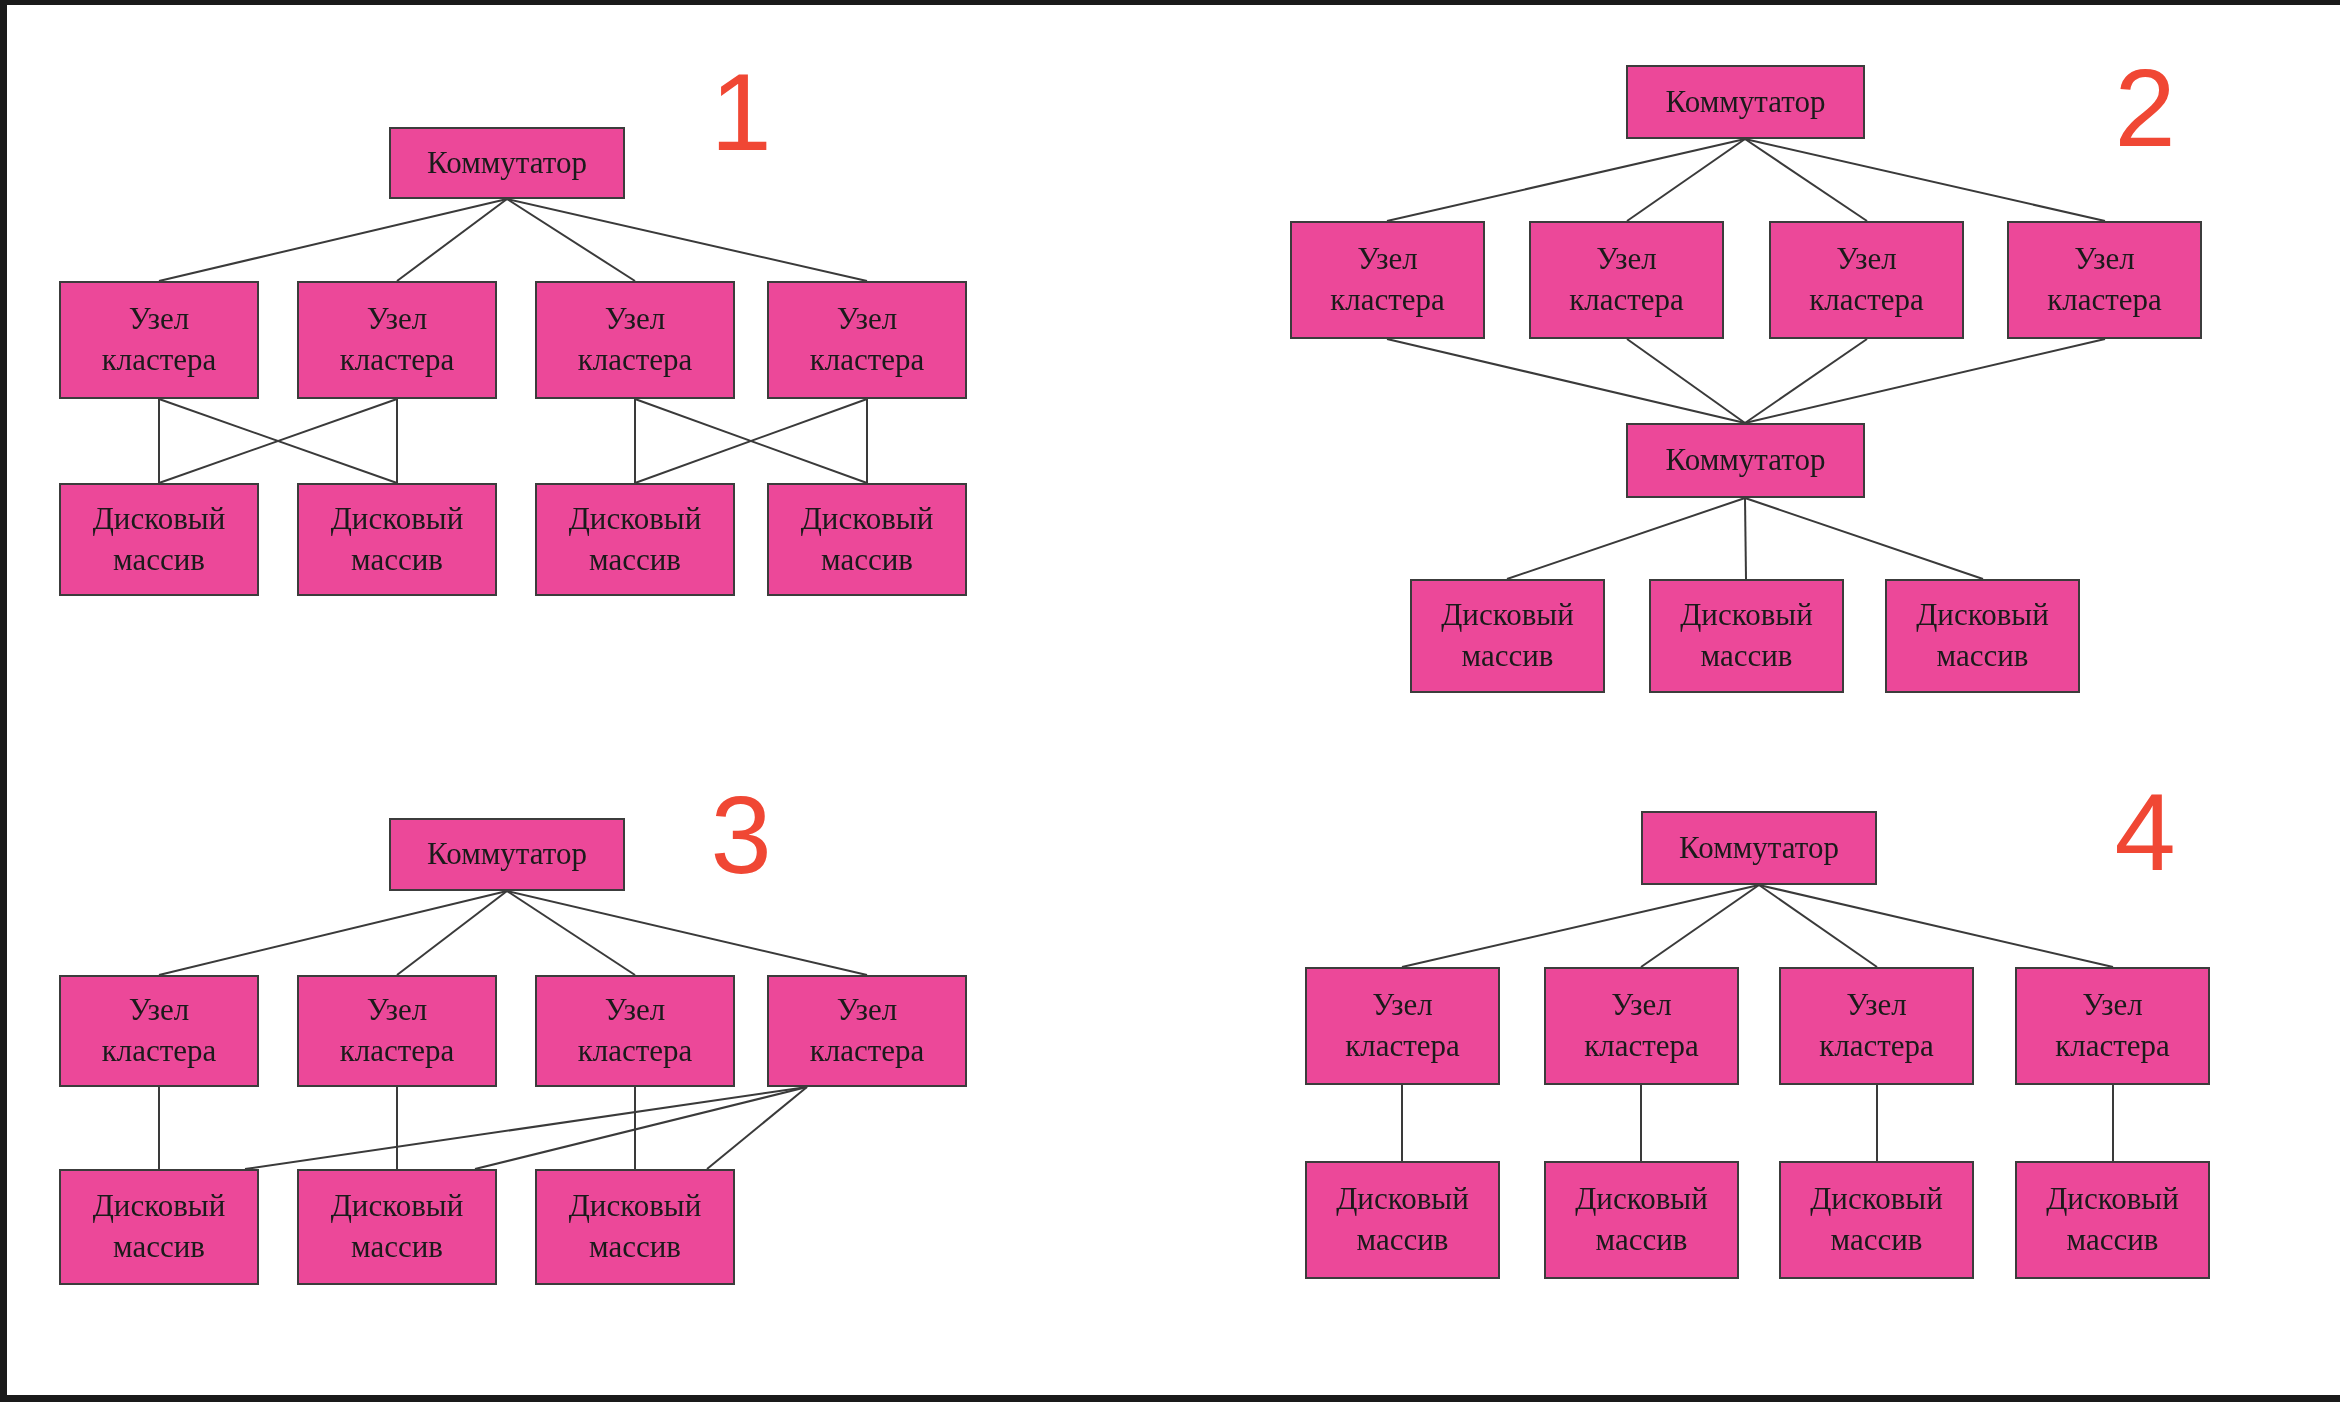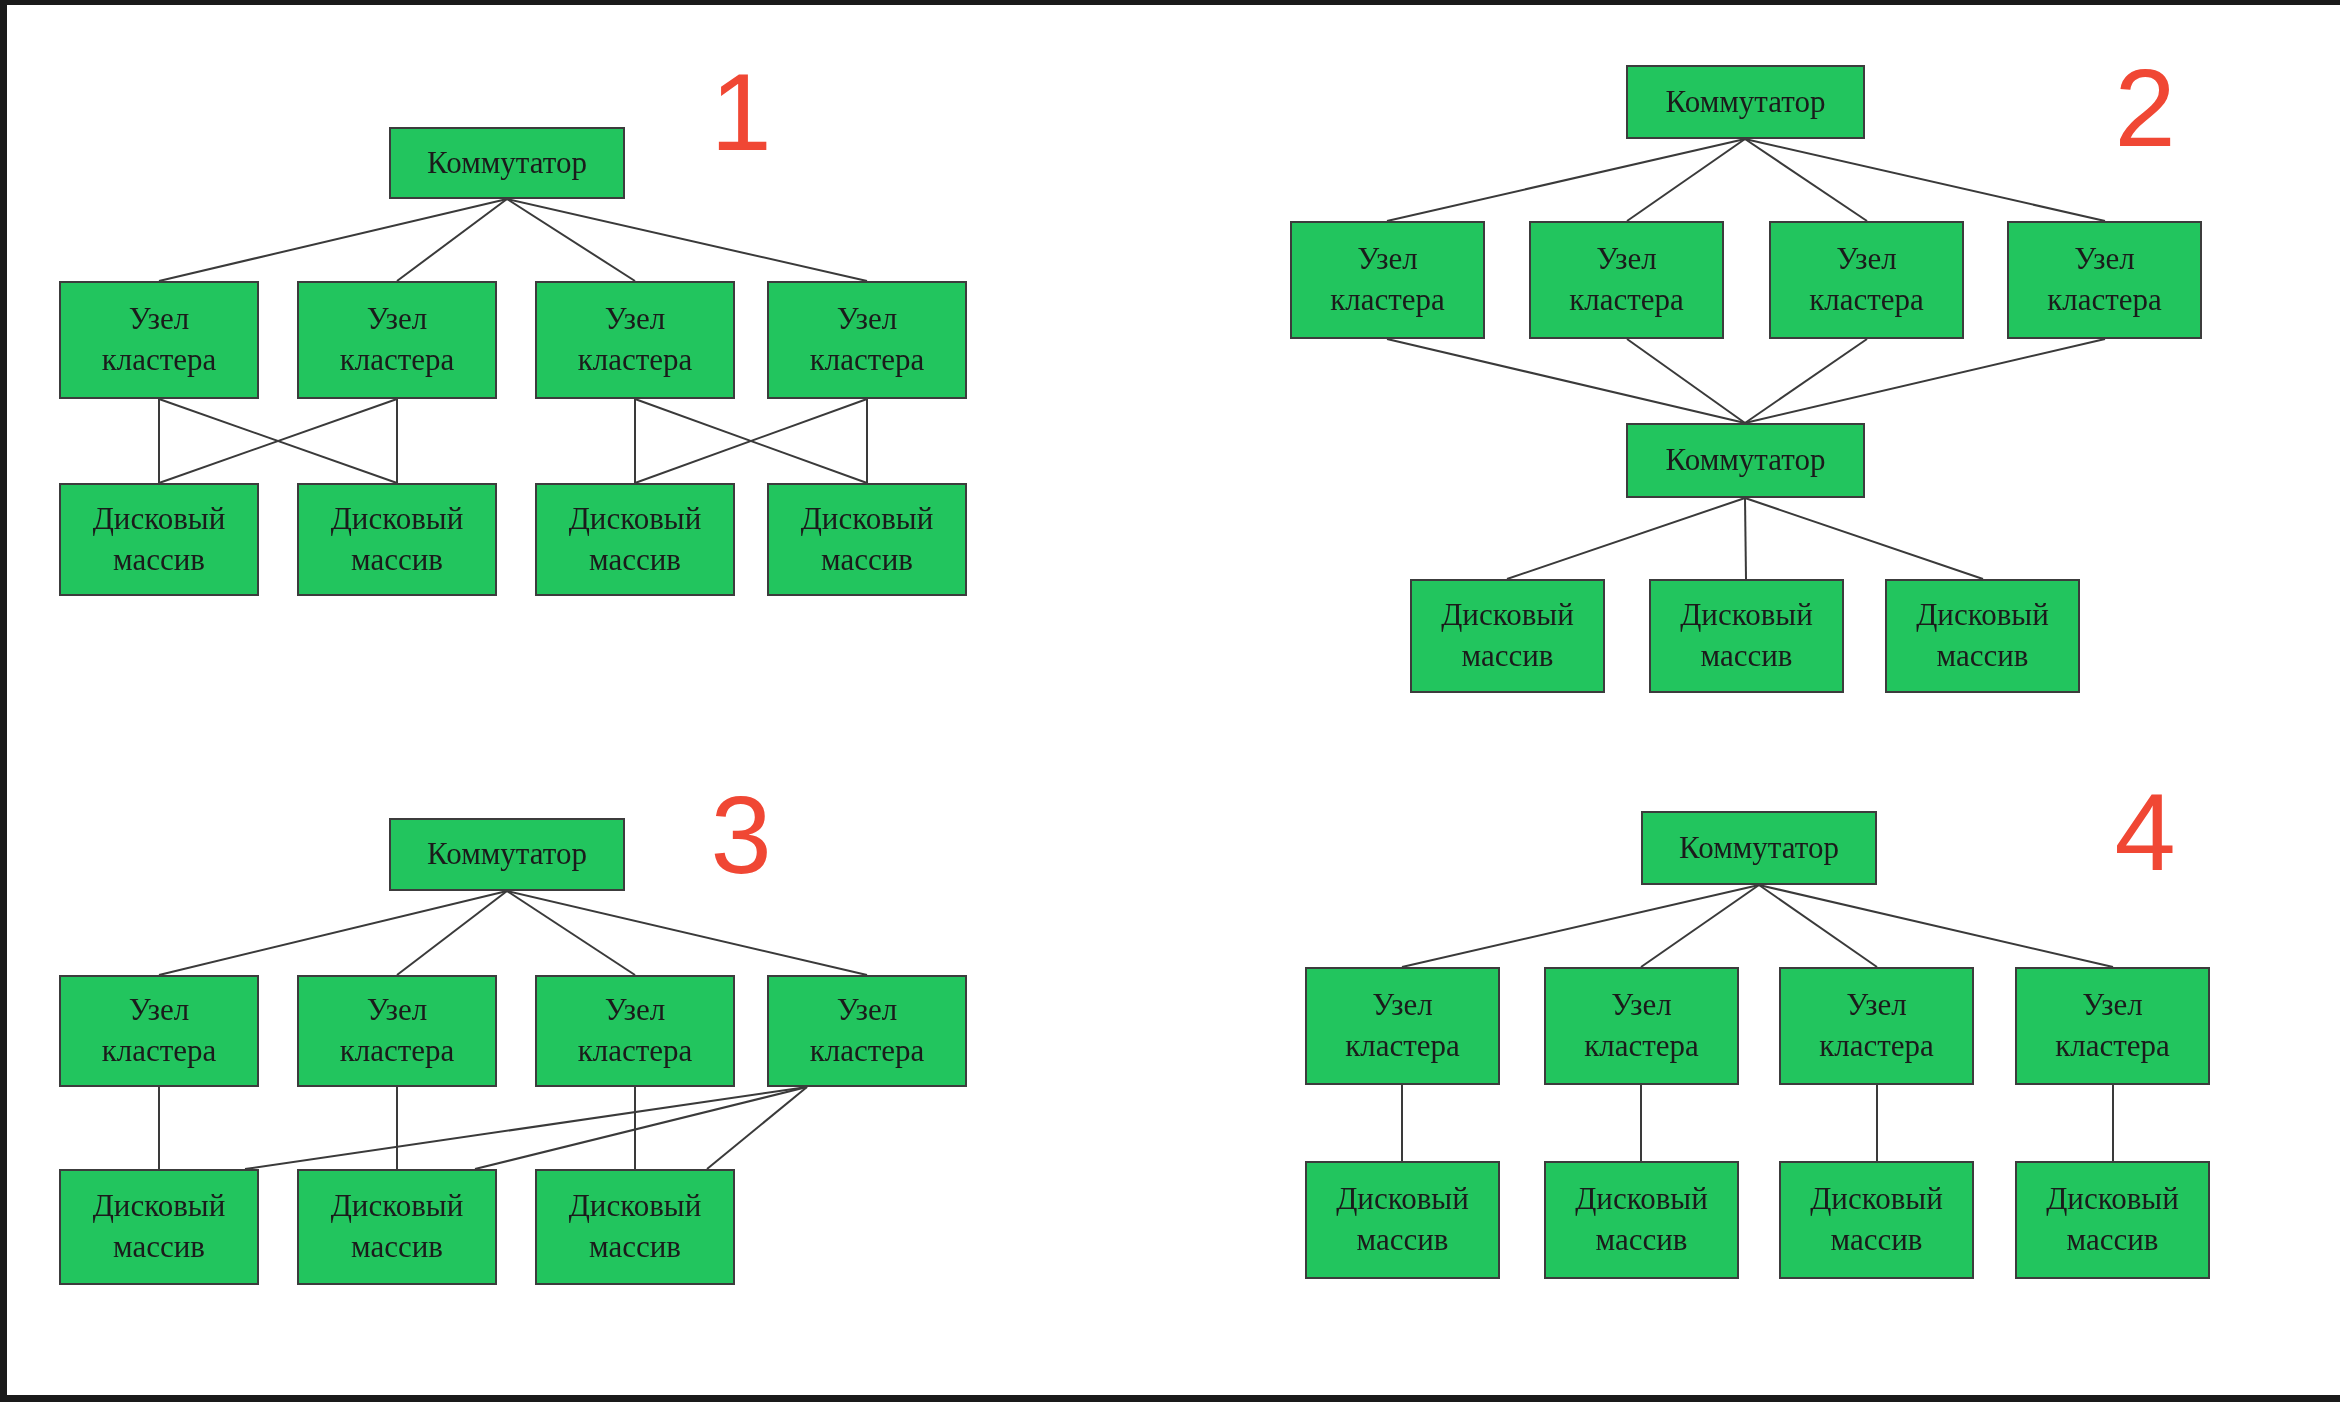--- a/index.html
+++ b/index.html
@@ -21,21 +21,21 @@
   }
   .wires {
     position: absolute;
     left: 0;
     top: 0;
     width: 2340px;
     height: 1402px;
   }
   .box {
     position: absolute;
-    background: #22c55e;
+    background: #ec4899;
     border: 2px solid #3c3c3c;
     box-sizing: border-box;
     display: flex;
     flex-direction: column;
     align-items: center;
     justify-content: center;
     text-align: center;
     font-size: 31px;
     line-height: 1.32;
     color: #1b1b1b;

